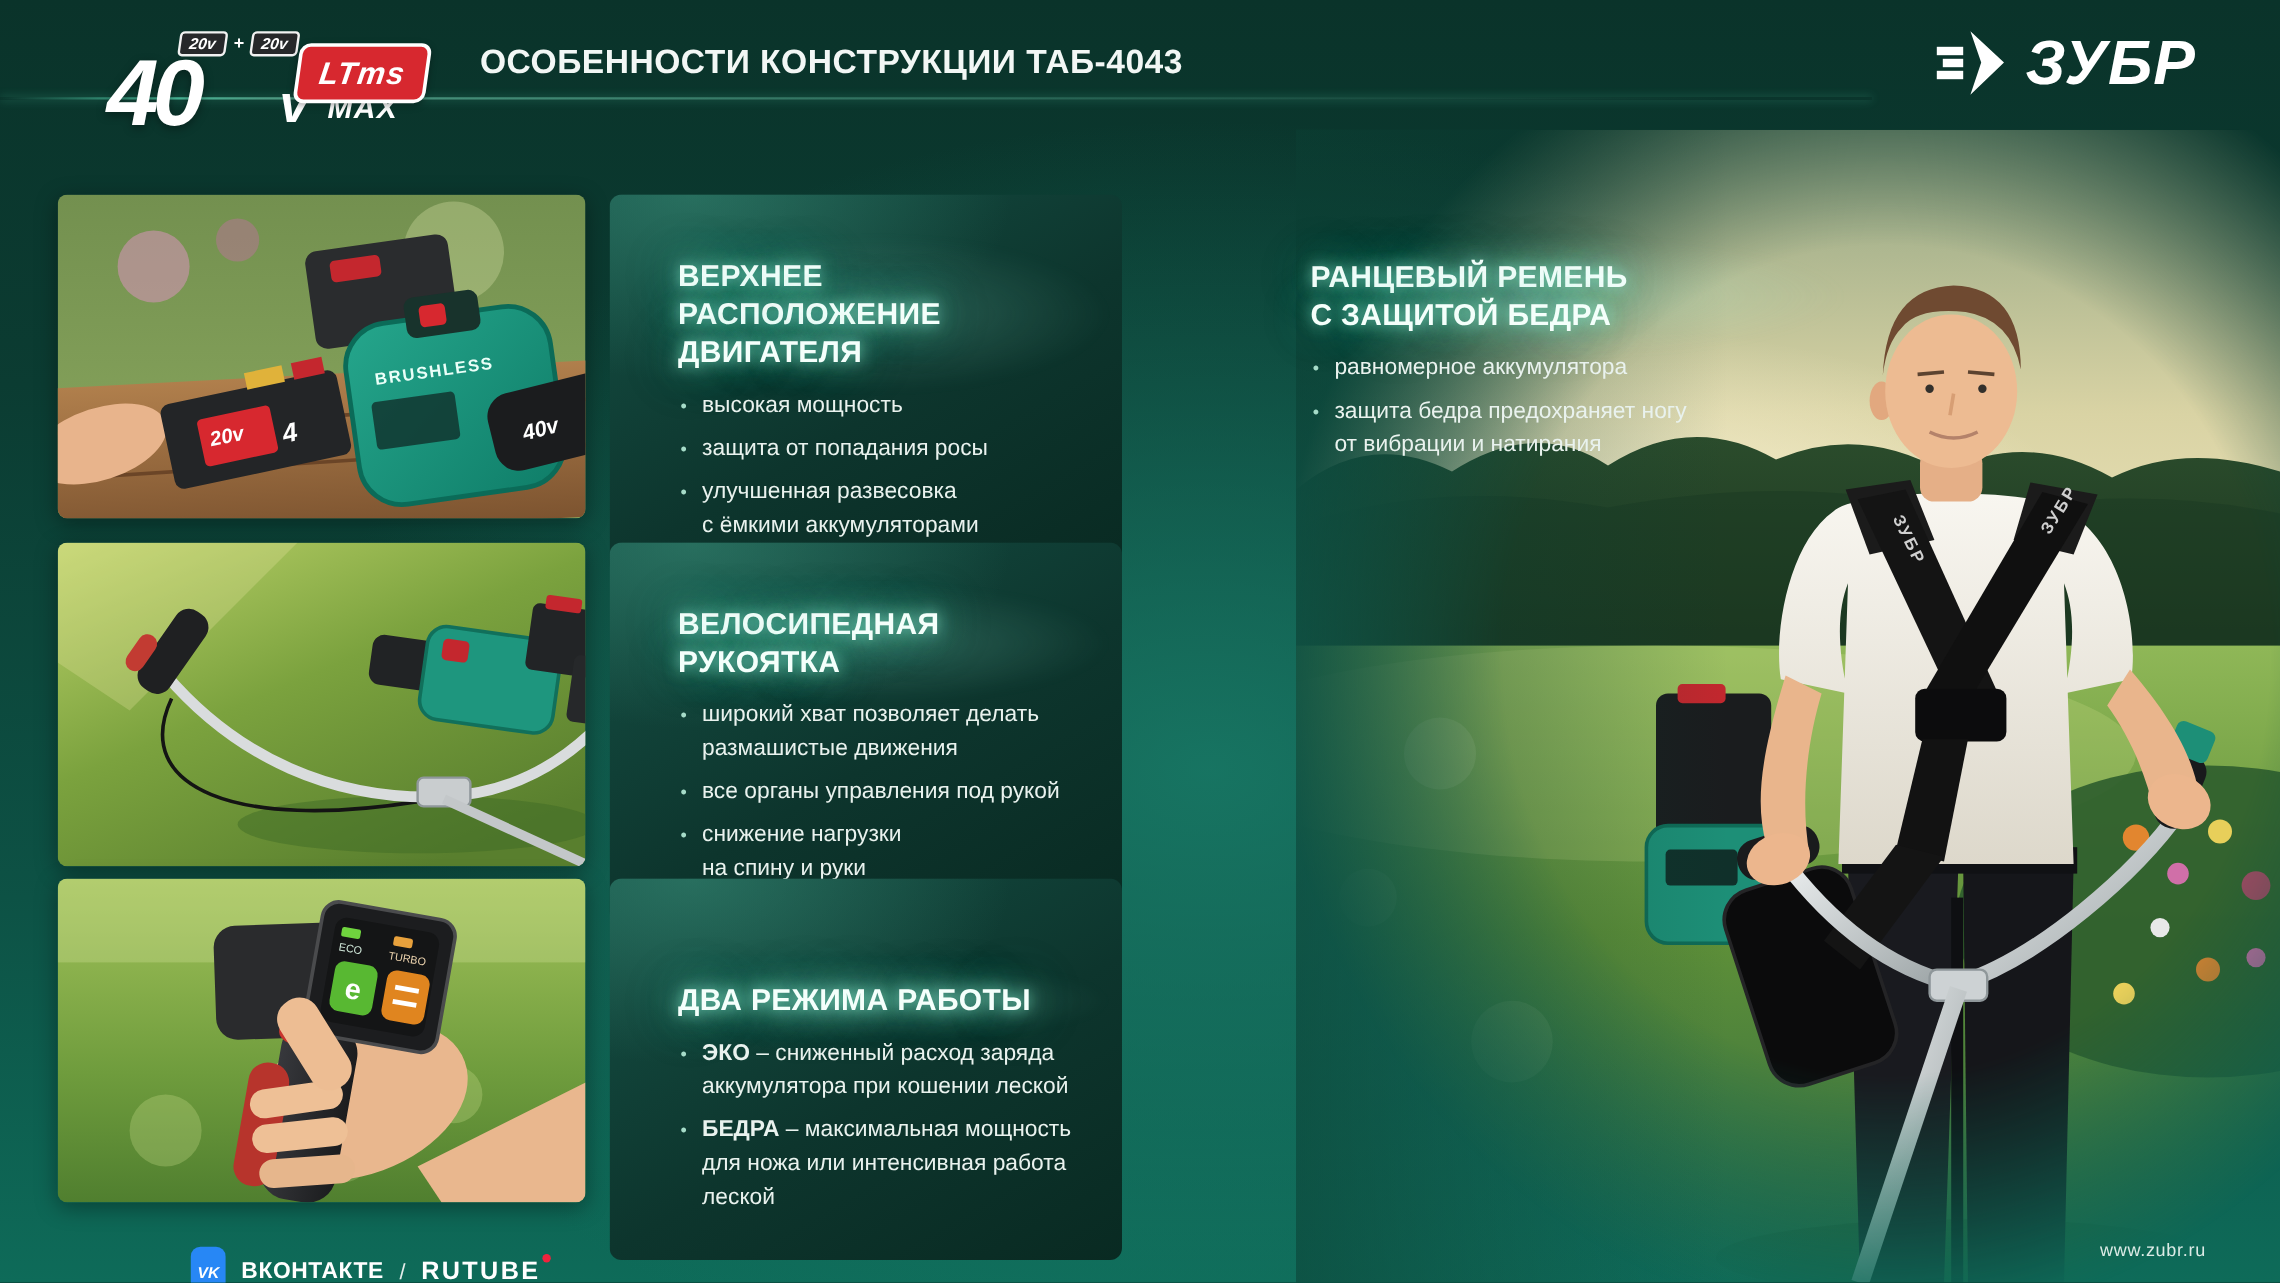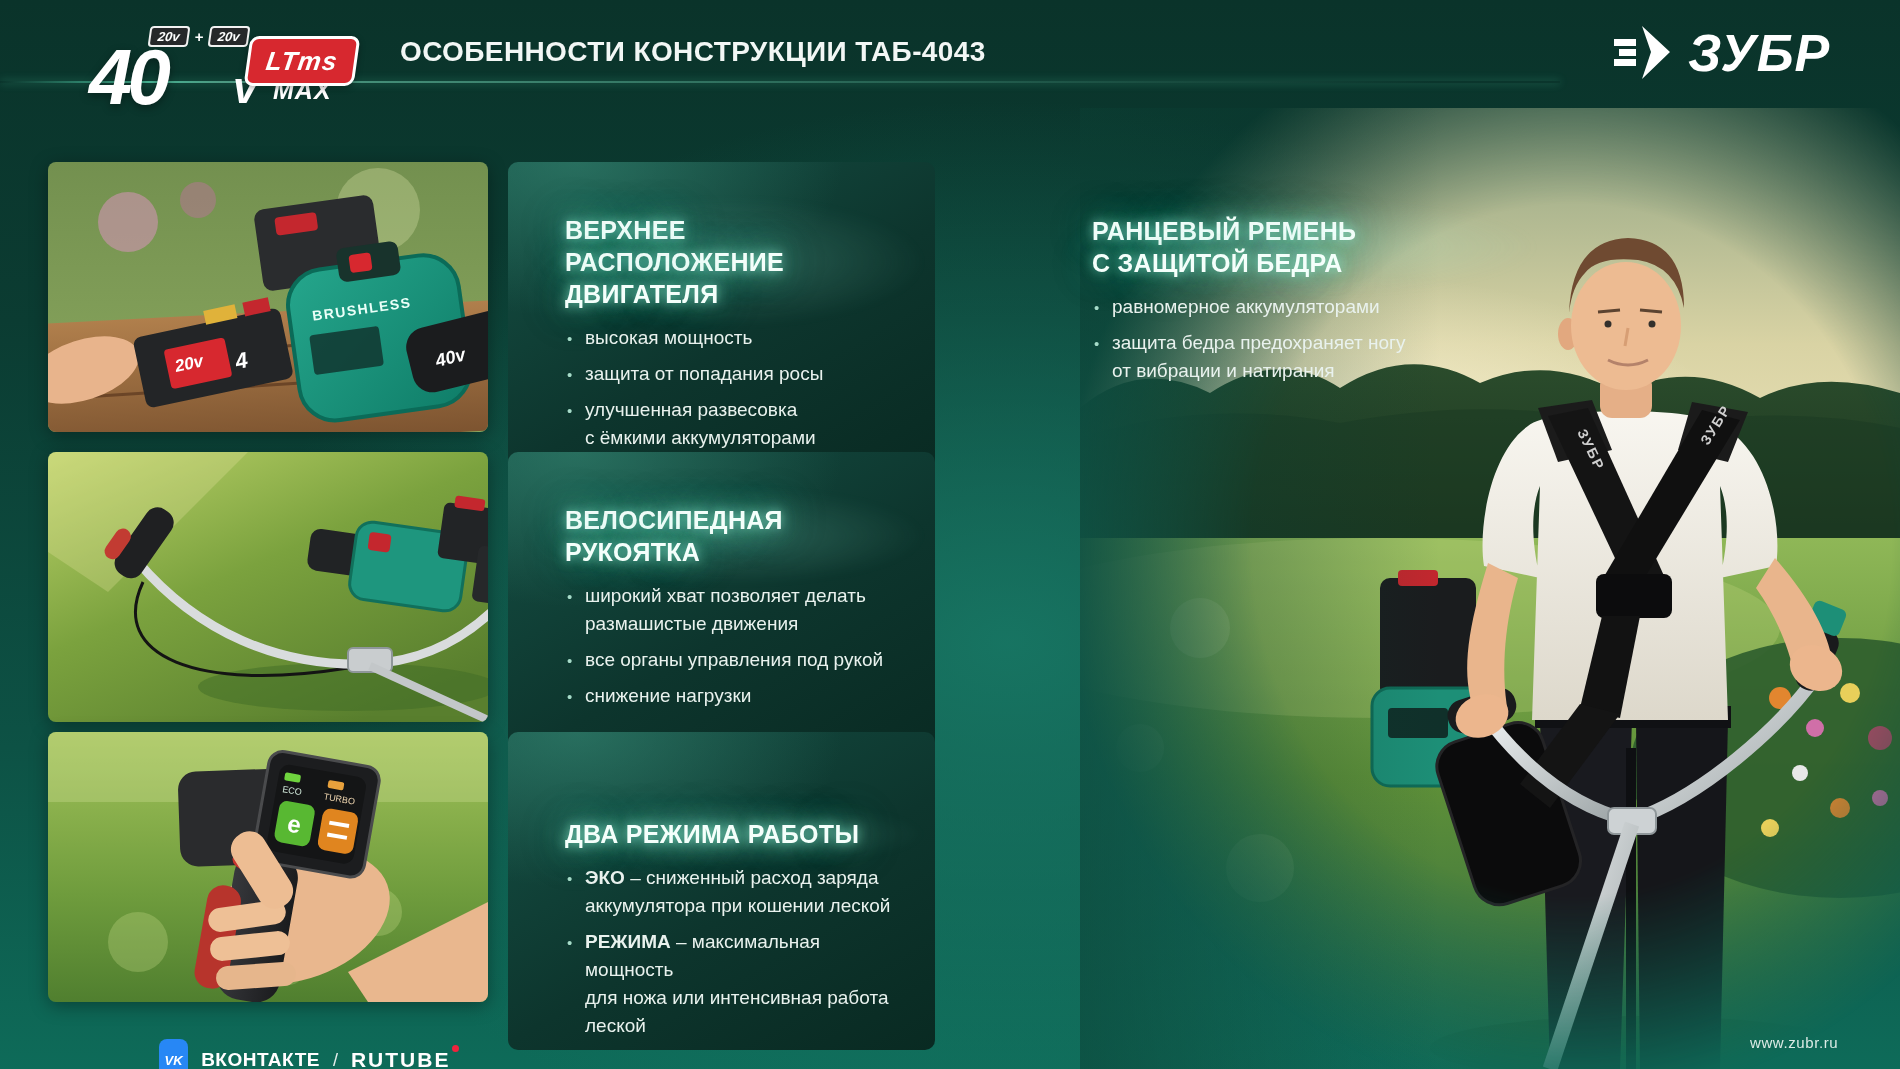--- a/index.html
+++ b/index.html
@@ -368,45 +368,45 @@
 
   <div class="abs panel" style="top:452px">
     <div class="panel-inner">
       <h3 class="f-head">
         <span>ВЕЛОСИПЕДНАЯ РУКОЯТКА</span>
         <span></span>
       </h3>
       <ul class="blts">
         <li><span class="blt-b"></span><span>широкий хват позволяет делать</span><span class="blt-cont">размашистые движения</span><span class="blt-cont"></span></li>
         <li><span class="blt-b"></span><span>все органы управления под рукой</span><span class="blt-cont"></span><span class="blt-cont"></span></li>
-        <li><span class="blt-b"></span><span>снижение нагрузки</span><span class="blt-cont"></span></li>
+        <li><span class="blt-b"></span><span>снижение нагрузки</span><span class="blt-cont">на спину и руки</span><span class="blt-cont"></span></li>
       </ul>
     </div>
   </div>
 
   <div class="abs panel" style="top:732px">
     <div class="panel-inner p3">
       <h3 class="f-head">
         <span>ДВА РЕЖИМА РАБОТЫ</span>
         <span></span>
       </h3>
       <ul class="blts">
         <li><span class="blt-b">ЭКО</span> <span>– сниженный расход заряда</span><span class="blt-cont">аккумулятора при кошении леской</span><span class="blt-cont"></span></li>
-        <li><span class="blt-b">РЕЖИМА</span> <span>– максимальная мощность</span><span class="blt-cont">для ножа или интенсивная работа</span><span class="blt-cont">леской</span></li>
+        <li><span class="blt-b">БЕДРА</span> <span>– максимальная мощность</span><span class="blt-cont">для ножа или интенсивная работа</span><span class="blt-cont">леской</span></li>
       </ul>
     </div>
   </div>
 
   <div class="abs right-block">
     <h3 class="f-head">
       <span>РАНЦЕВЫЙ РЕМЕНЬ</span>
       <span>С ЗАЩИТОЙ БЕДРА</span>
     </h3>
     <ul class="blts">
-      <li><span class="blt-b"></span><span>равномерное аккумуляторами</span><span class="blt-cont"></span></li>
+      <li><span class="blt-b"></span><span>равномерное аккумулятора</span><span class="blt-cont"></span></li>
       <li><span class="blt-b"></span><span>защита бедра предохраняет ногу</span><span class="blt-cont">от вибрации и натирания</span><span class="blt-cont"></span></li>
     </ul>
   </div>
 
   <div class="abs channel">
     <span class="channel-label">Наш канал</span>
     <span class="vk-icon">
         <span>VK</span>
       </span>
     <span class="vk-name">ВКОНТАКТЕ</span>

